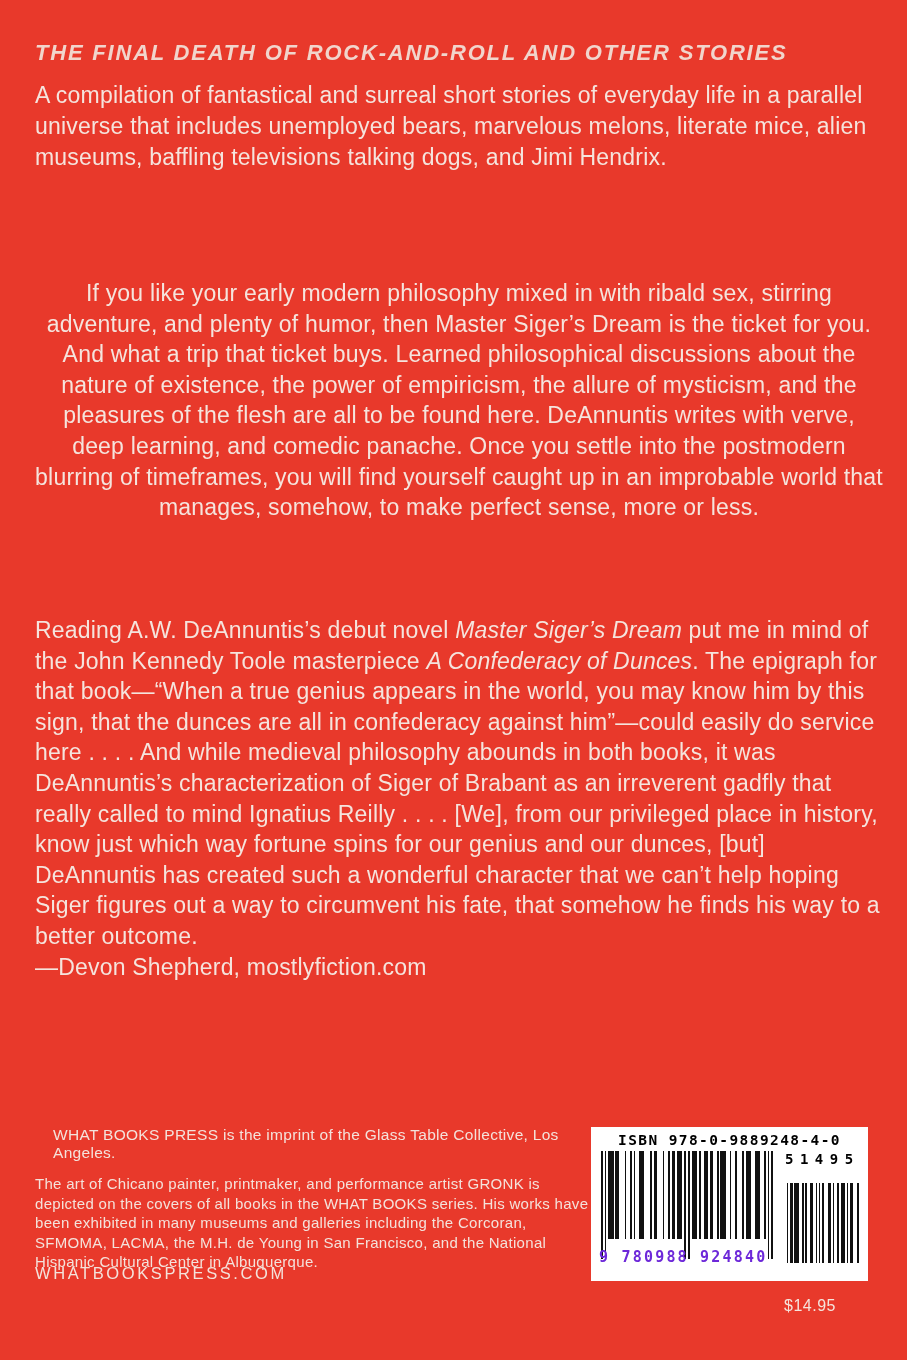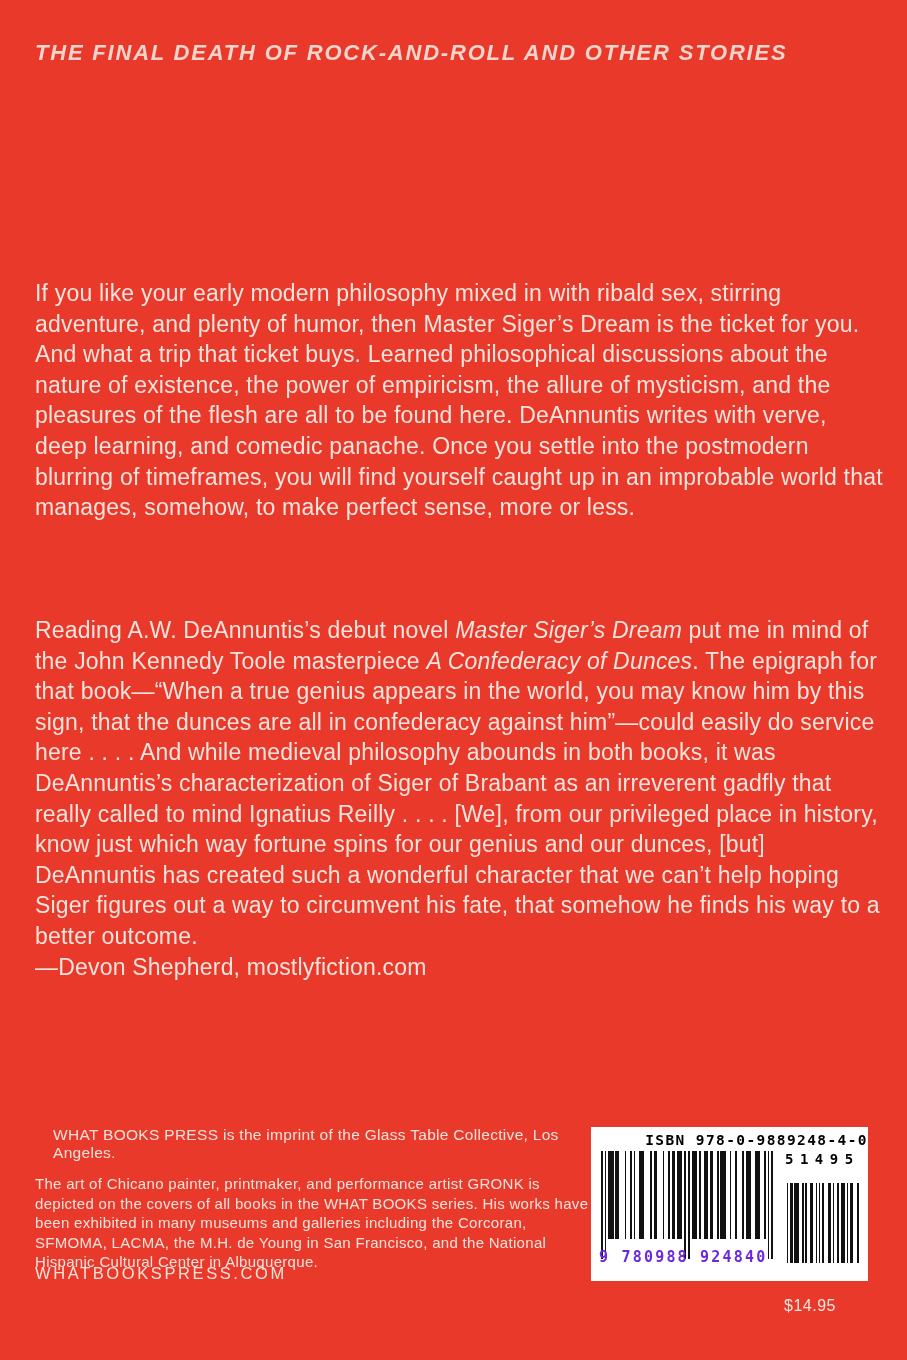--- a/index.html
+++ b/index.html
@@ -19,21 +19,21 @@
     letter-spacing: 1.8px; color: #F1D5CC;
   }
   .desc {
     position: absolute; left: 35px; top: 80px; width: 848px; margin: 0;
     font-size: 23px; line-height: 31px; color: #F5E4DD; letter-spacing: 0.2px;
   }
   .praise {
     position: absolute; left: 35px; top: 236px; width: 860px;
     font-size: 21px; font-weight: bold; letter-spacing: 1.6px; color: #F1D5CC;
   }
-  .quote-block1 { position: absolute; left: 35px; top: 278px; width: 848px; }
+  .quote-block1 { position: absolute; left: 35px; top: 278px; width: 848px; text-align: center; }
   .quote-block2 { position: absolute; left: 35px; top: 615px; width: 848px; }
   .quote, .attr {
     margin: 0; font-size: 23px; line-height: 30.6px;
     color: #F5E4DD; letter-spacing: 0.2px;
   }
   .pub {
     position: absolute; left: 35px; top: 1126px; width: 558px;
     color: #F4E2DB;
   }
   .pub-line1 { font-size: 15.5px; letter-spacing: 0.3px; margin: 0 0 12px 18px; }
@@ -45,21 +45,21 @@
   .price {
     position: absolute; left: 784px; top: 1297px;
     font-size: 16px; letter-spacing: 0.5px; color: #F5E4DD;
   }
 
   .barcode-box {
     position: absolute; left: 591px; top: 1127px;
     width: 277px; height: 154px; background: #FFFFFF;
   }
   .isbn {
-    text-align: right; padding-top: 5px;
+    text-align: center; padding-top: 5px;
     font-family: "DejaVu Sans Mono", monospace; font-weight: bold;
     font-size: 14.5px; letter-spacing: 1.4px; color: #000;
     white-space: nowrap;
   }
   .bars-row { position: relative; height: 128px; }
   .main-svg { position: absolute; left: 10px; top: 3px; }
   .ean-digits {
     position: absolute; left: 8px; top: 91px; width: 176px;
     font-family: "DejaVu Sans Mono", monospace; font-weight: bold;
     font-size: 15px; letter-spacing: 2.2px; color: #6d28d9; white-space: nowrap; margin-top: 9px;
@@ -72,20 +72,21 @@
   }
   svg rect { fill: #111; }
 </style>
 </head>
 <body>
 
 <div class="cover">
 
   <div class="title">THE FINAL DEATH OF ROCK-AND-ROLL AND OTHER STORIES</div>
 
+  <p class="desc">A compilation of fantastical and surreal short stories of everyday life in a parallel universe that includes unemployed bears, marvelous melons, literate mice, alien museums, baffling televisions talking dogs, and Jimi Hendrix.</p>
 
 
   <div class="quote-block1">
     <p class="quote"><span>If you like your early modern philosophy mixed in with ribald sex, stirring adventure, and plenty of humor, then Master Siger’s Dream is the ticket for you. And what a trip that ticket buys. Learned philosophical discussions about the nature of existence, the power of empiricism, the allure of mysticism, and the pleasures of the flesh are all to be found here. DeAnnuntis writes with verve, deep learning, and comedic panache. Once you settle into the postmodern blurring of timeframes, you will find yourself caught up in an improbable world that manages, somehow, to make perfect sense, more or less.</span></p>
   </div>
 
   <div class="quote-block2">
     <p class="quote"><span>Reading A.W. DeAnnuntis’s debut novel </span><em>Master Siger’s Dream</em><span> put me in mind of the John Kennedy Toole masterpiece </span><em>A Confederacy of Dunces</em><span>. The epigraph for that book—“When a true genius appears in the world, you may know him by this sign, that the dunces are all in confederacy against him”—could easily do service here . . . . And while medieval philosophy abounds in both books, it was DeAnnuntis’s characterization of Siger of Brabant as an irreverent gadfly that really called to mind Ignatius Reilly . . . . [We], from our privileged place in history, know just which way fortune spins for our genius and our dunces, [but] DeAnnuntis has created such a wonderful character that we can’t help hoping Siger figures out a way to circumvent his fate, that somehow he finds his way to a better outcome.</span></p>
     <p class="attr">—Devon Shepherd, mostlyfiction.com</p>
   </div>

